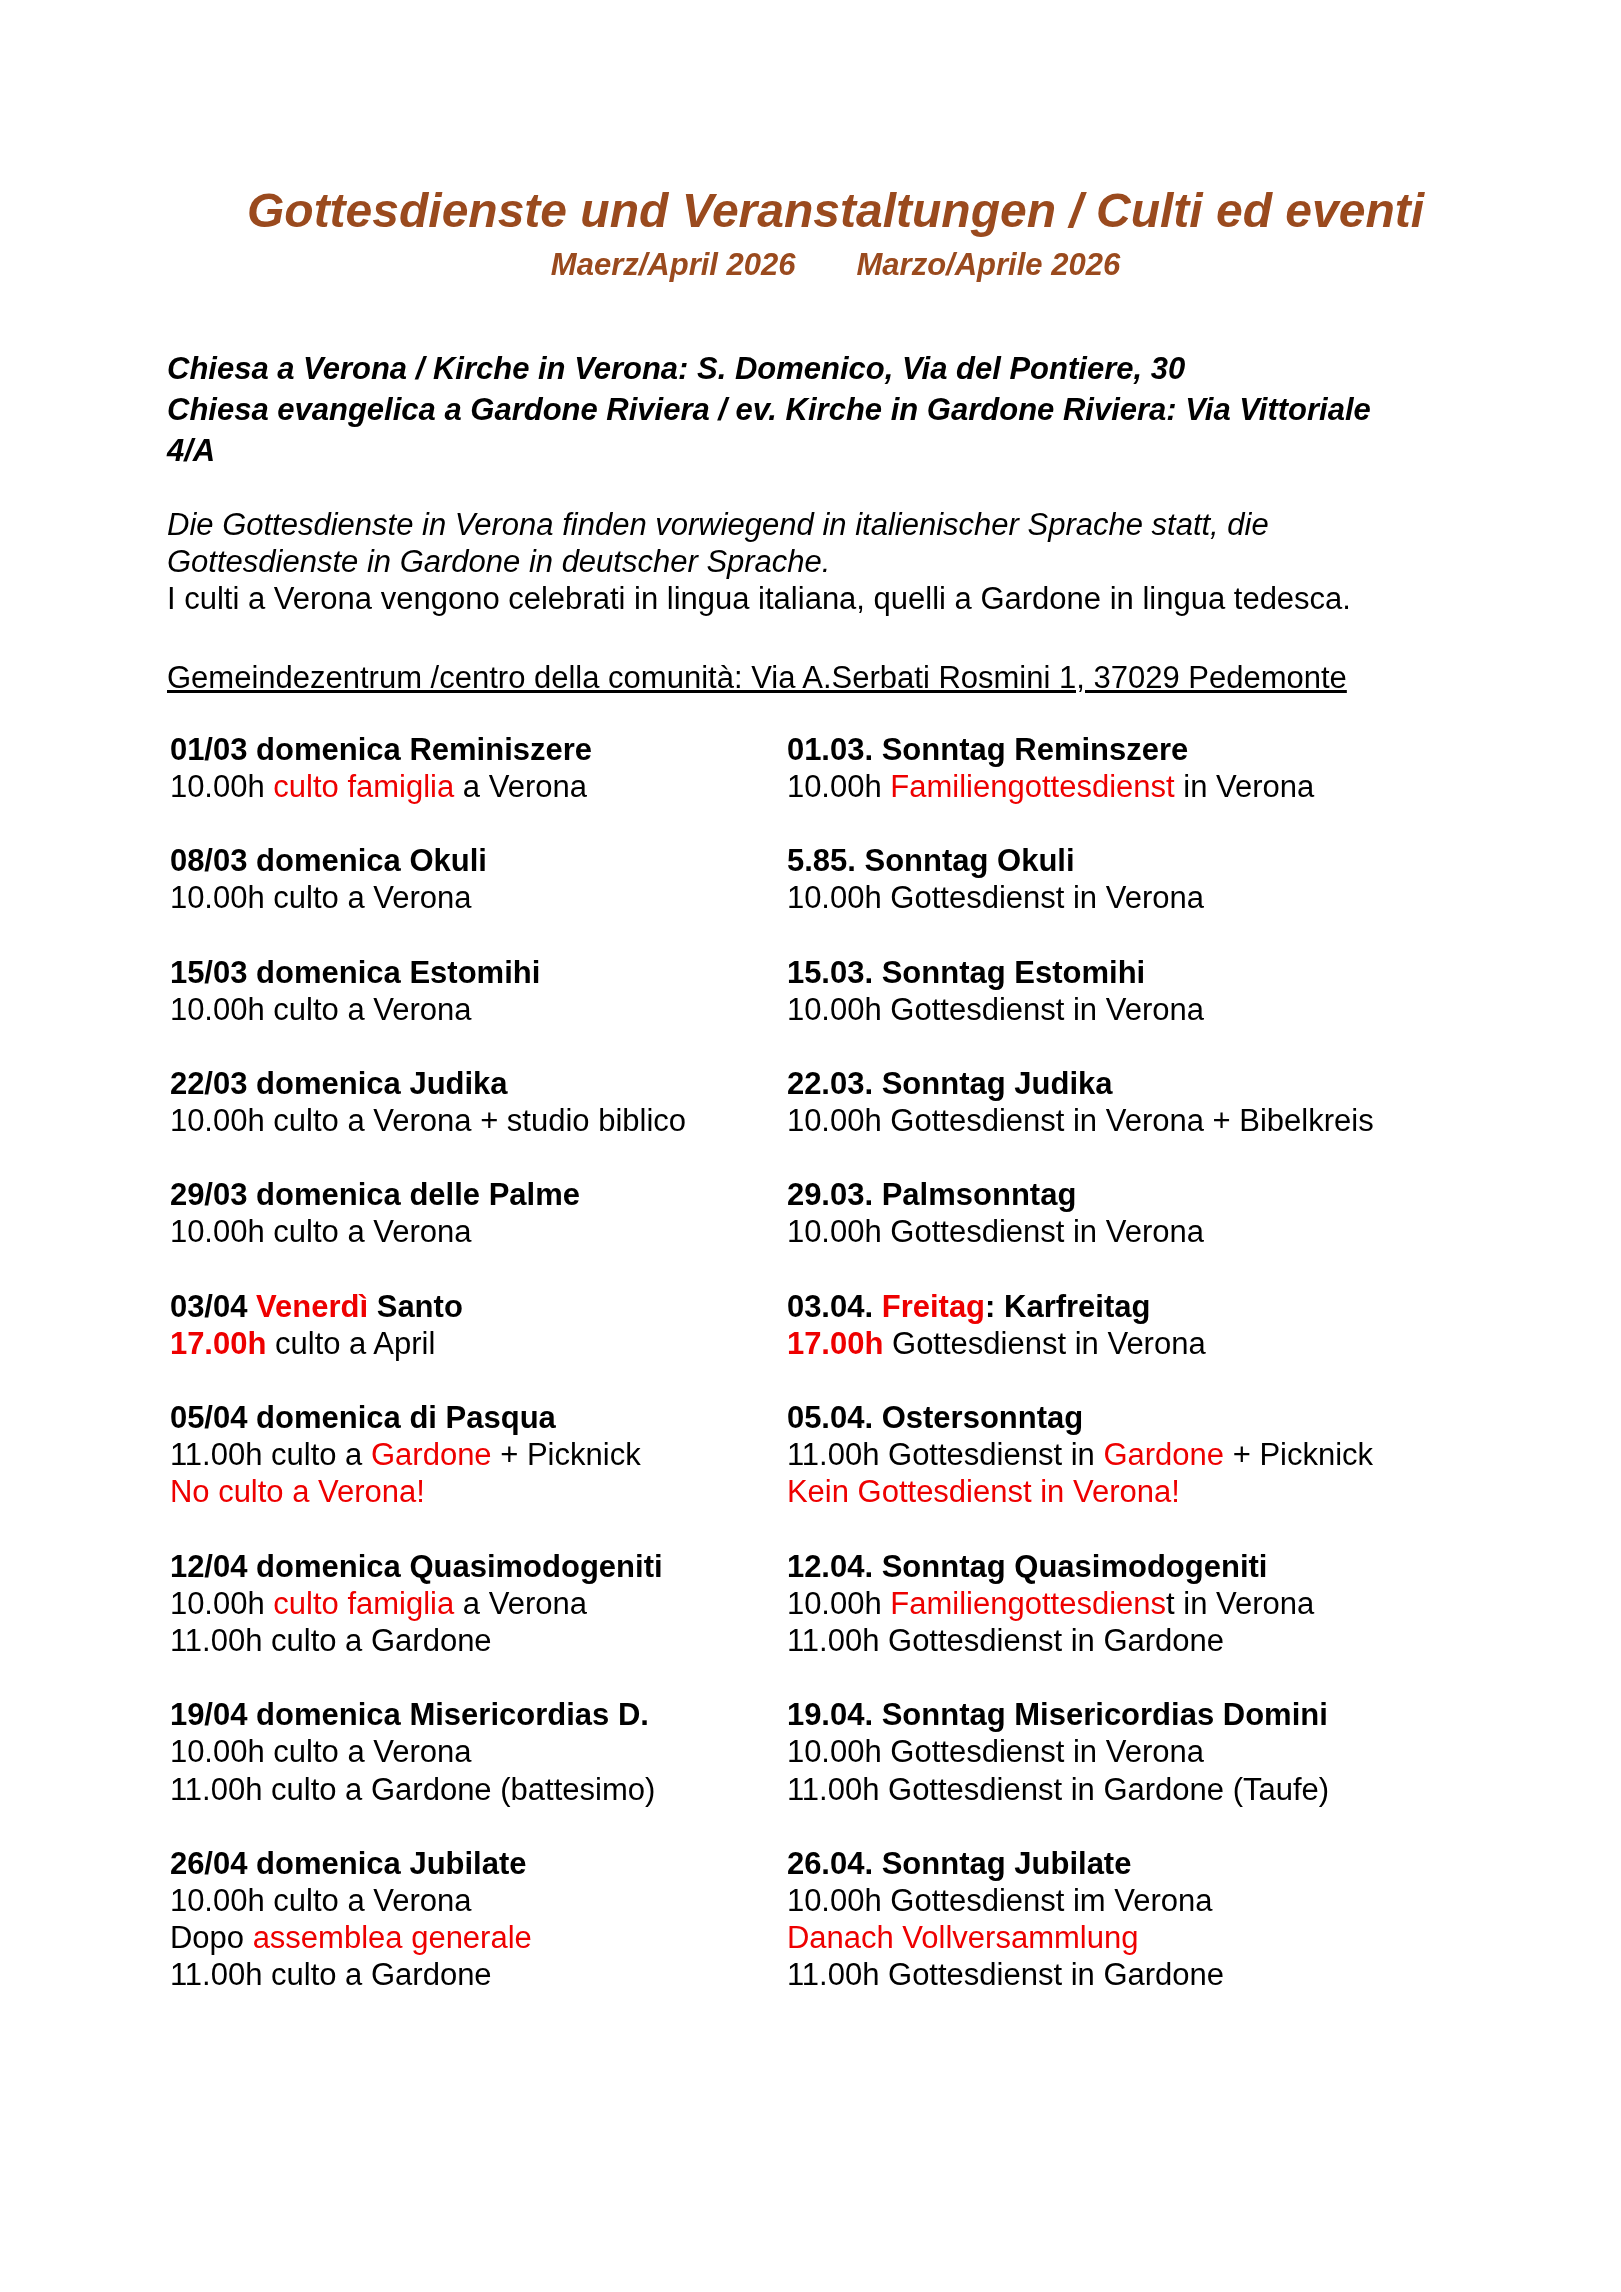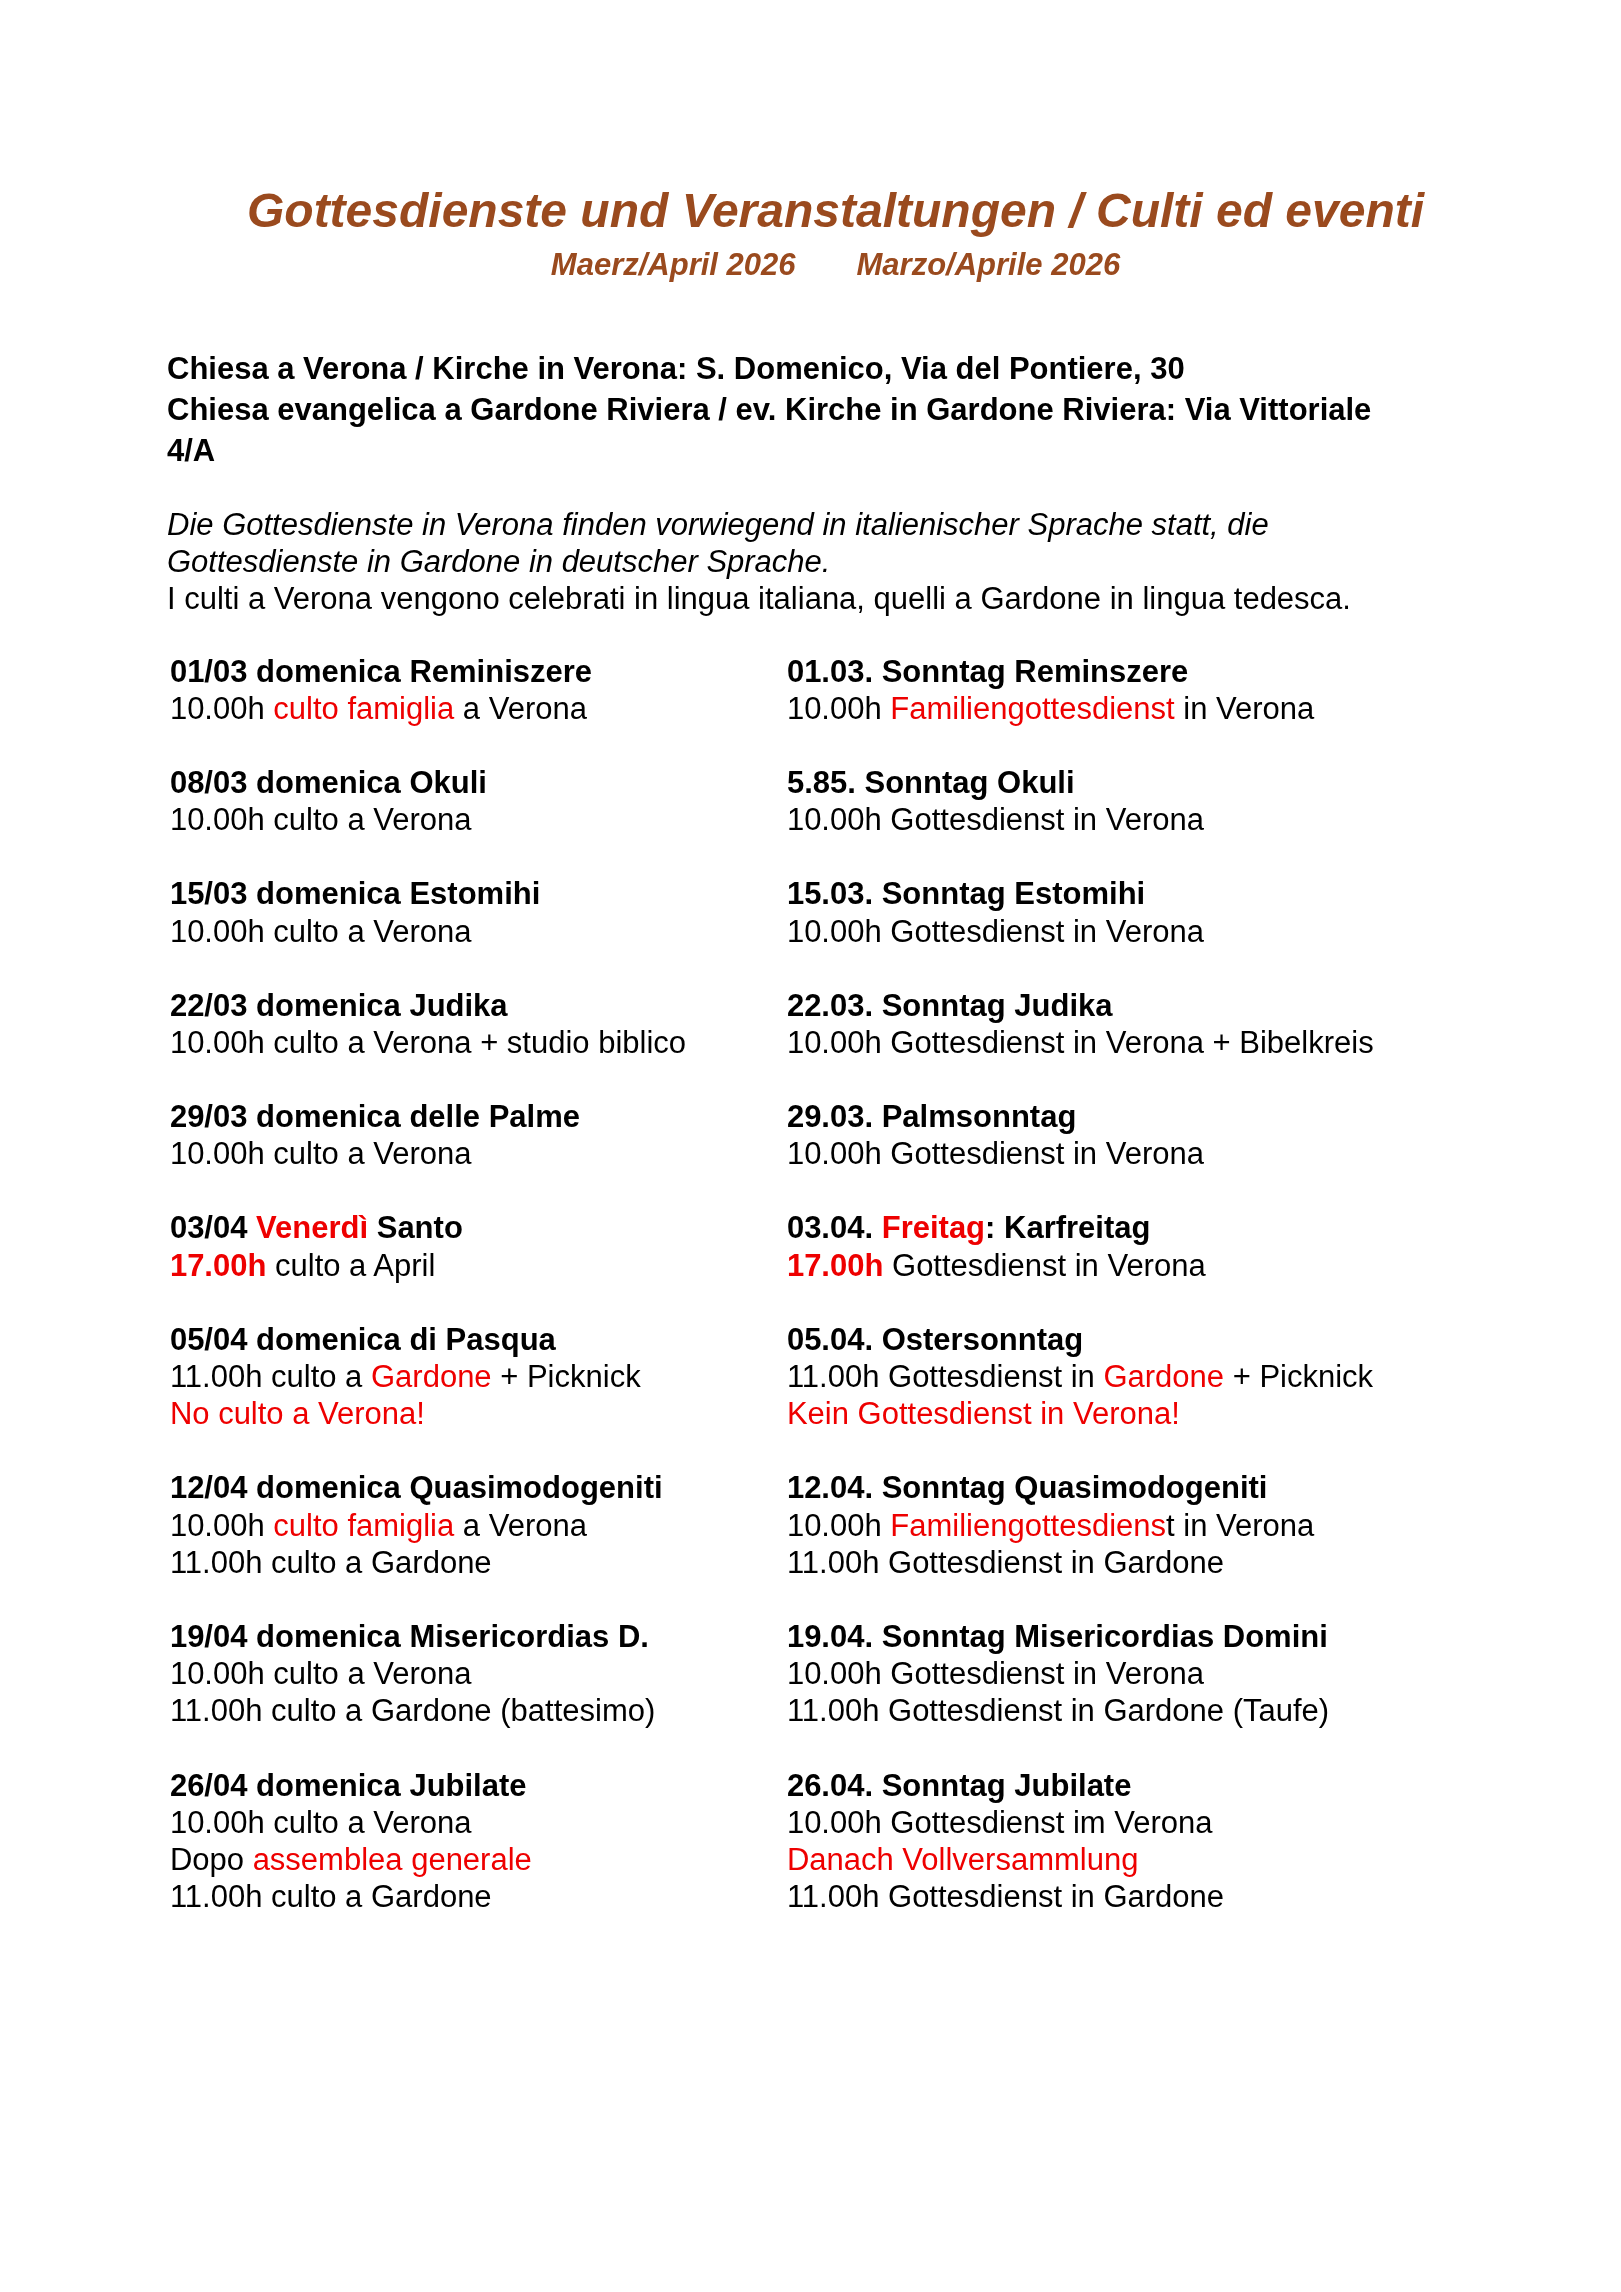--- a/index.html
+++ b/index.html
@@ -24,20 +24,21 @@
     color:var(--brown);
     font-weight:bold;
     font-style:italic;
   }
   .doc-title .t1{font-size:48px;line-height:59px;}
   .doc-title .t2{font-size:31px;line-height:49px;}
   .subtitle-gap{display:inline-block;width:61px;}
   .addresses{
     margin-top:59px;
     font-weight:bold;
+    font-style:italic;
     line-height:41px;
   }
   .note{margin-top:35px;}
   .note .de{font-style:italic;}
   .center-line{
     margin-top:41px;
     text-decoration:underline;
   }
   .schedule{margin-top:35px;}
   .schedule-row{
@@ -66,20 +67,21 @@
     <div>Chiesa evangelica a Gardone Riviera / ev. Kirche in Gardone Riviera: Via Vittoriale</div>
     <div>4/A</div>
   </div>
 
   <div class="note">
     <div class="de">Die Gottesdienste in Verona finden vorwiegend in italienischer Sprache statt, die</div>
     <div class="de">Gottesdienste in Gardone in deutscher Sprache.</div>
     <div class="it">I culti a Verona vengono celebrati in lingua italiana, quelli a Gardone in lingua tedesca.</div>
   </div>
 
+  <div class="center-line">Gemeindezentrum /centro della comunità: Via A.Serbati Rosmini 1, 37029 Pedemonte</div>
 
   <div class="schedule">
       <div class="schedule-row">
         <div class="schedule-cell">
           <div class="line first"><span class="seg">01/03 domenica Reminiszere</span></div>
           <div class="line"><span class="seg">10.00h </span><span class="seg red">culto famiglia</span><span class="seg"> a Verona</span></div>
         </div>
         <div class="schedule-cell">
           <div class="line first"><span class="seg">01.03. Sonntag Reminszere</span></div>
           <div class="line"><span class="seg">10.00h </span><span class="seg red">Familiengottesdienst</span><span class="seg"> in Verona</span></div>

